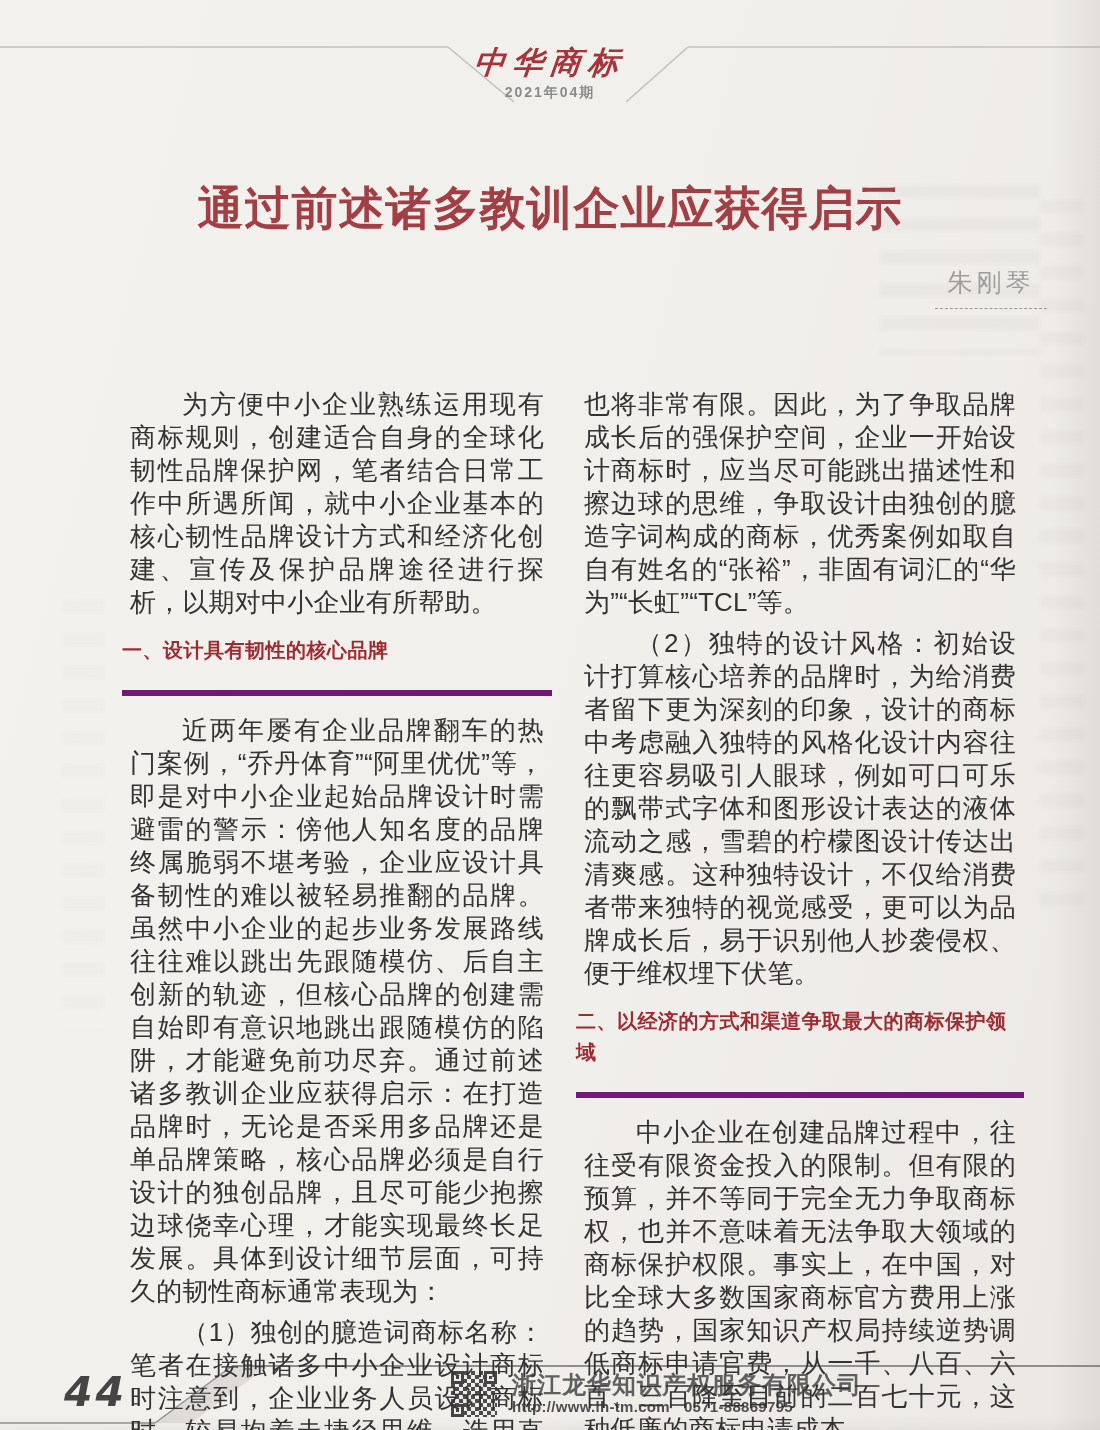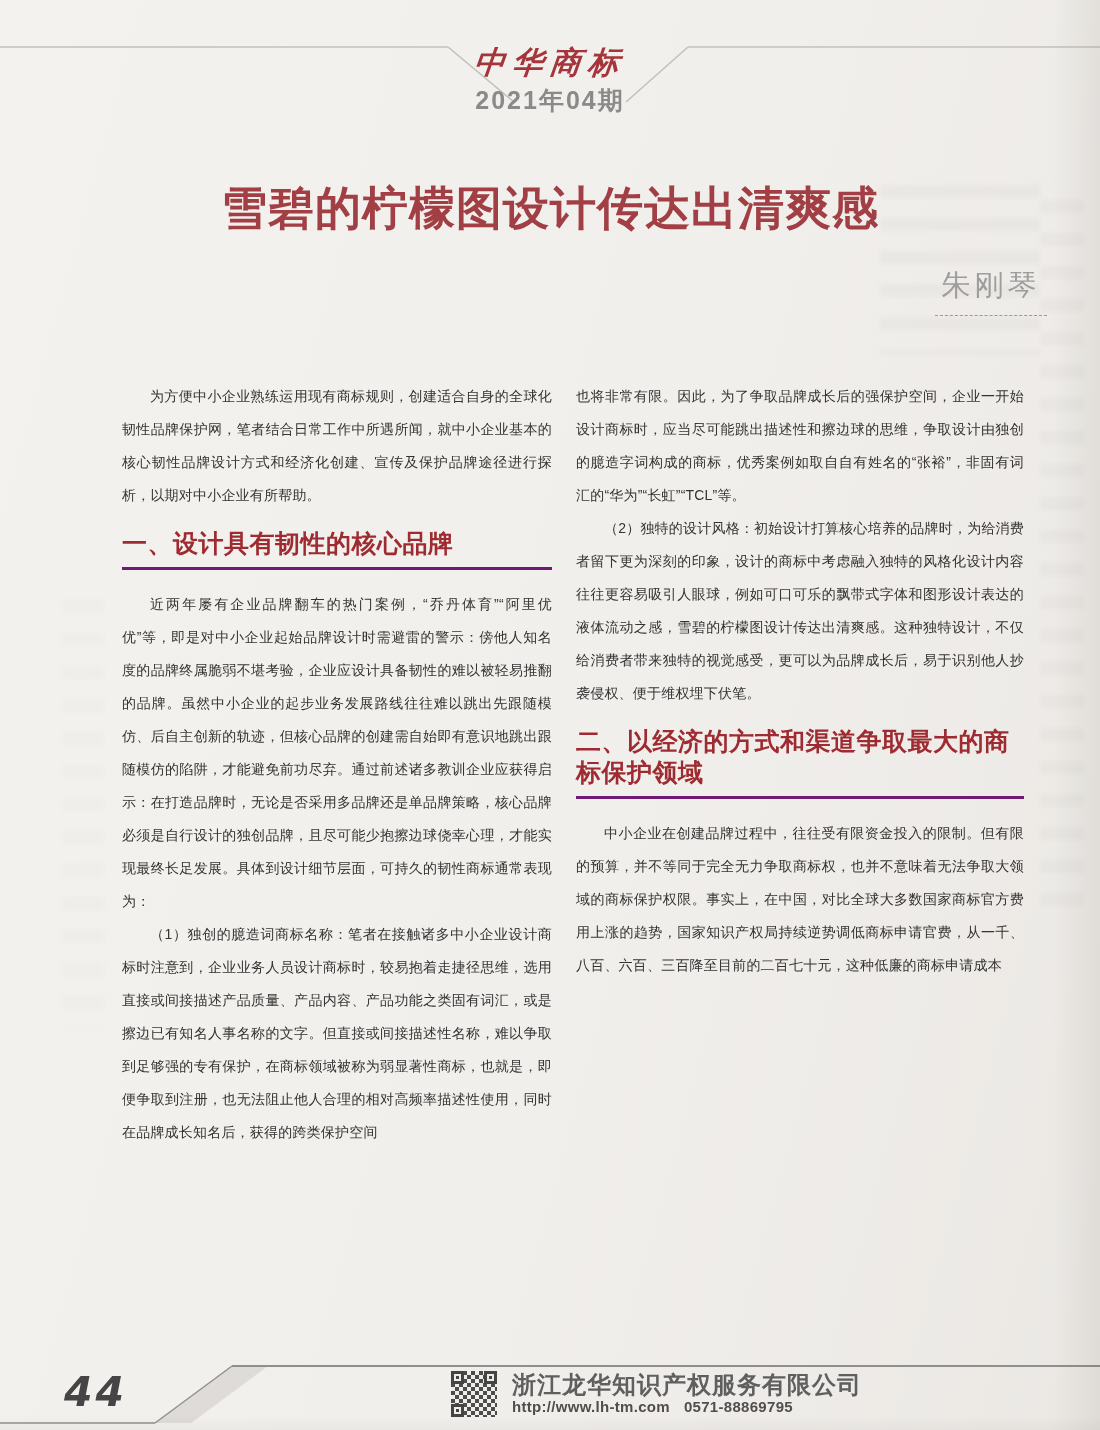--- a/index.html
+++ b/index.html
@@ -13,47 +13,47 @@
 
   
   .hdr-svg{position:absolute;left:0;top:38px;width:1100px;height:70px;}
   .logo{
     position:absolute;top:42px;left:0;width:1100px;text-align:center;
     font-size:31px;font-weight:bold;font-style:italic;letter-spacing:7px;
     color:#a5353b;transform:skewX(-6deg);
   }
   .issue{
     position:absolute;top:84px;left:0;width:1100px;text-align:center;
-    font-size:25px;font-weight:bold;letter-spacing:2px;color:#8a8a8a;
+    font-size:14px;font-weight:bold;letter-spacing:2px;color:#8a8a8a;
   }
 
   
   .title{
     position:absolute;top:178px;left:0;width:1100px;margin:0;text-align:center;
     font-size:46px;font-weight:900;letter-spacing:1px;color:#a23f45;
   }
   .author{
     position:absolute;top:266px;left:935px;width:112px;text-align:center;
-    font-size:29px;letter-spacing:4px;color:#9d9d9d;
+    font-size:25px;letter-spacing:4px;color:#9d9d9d;
     padding-bottom:9px;border-bottom:1px dashed #9a9a9a;
   }
 
   
   .col{position:absolute;top:380px;z-index:2;}
   .col-left{left:122px;width:430px;}
   .col-right{left:576px;width:448px;}
   p.body{
-    margin:0;font-size:14px;line-height:33px;color:#333;
+    margin:8px;font-size:26px;line-height:33px;color:#333;
     text-align:justify;text-indent:2em;letter-spacing:0.2px;
   }
   p.cont{text-indent:0;}
   h2.section-heading{
-    margin:16px 0 18px 0;padding-bottom:8px;
-    font-size:25px;line-height:31px;font-weight:bold;color:#9e2b31;
-    border-bottom:3px solid #701a75;letter-spacing:0.5px;
+    margin:16px 0 18px 0;padding-bottom:24px;
+    font-size:20px;line-height:31px;font-weight:bold;color:#9e2b31;
+    border-bottom:6px solid #701a75;letter-spacing:0.5px;
   }
 
   
   .ftr-svg{position:absolute;left:0;top:1355px;width:1100px;height:75px;}
   .page-num{
     position:absolute;left:64px;top:1368px;
     font-size:41px;font-weight:bold;font-style:italic;letter-spacing:3px;color:#454545;
     font-family:"DejaVu Sans",sans-serif;
   }
   .qr{
@@ -101,21 +101,21 @@
 
   <svg class="hdr-svg" viewBox="0 0 1100 70">
     <line x1="0" y1="9" x2="448" y2="9" stroke="#c3c1be" stroke-width="1.6"></line>
     <line x1="448" y1="9" x2="514" y2="64" stroke="#c3c1be" stroke-width="1.6"></line>
     <line x1="688" y1="9" x2="626" y2="64" stroke="#c3c1be" stroke-width="1.6"></line>
     <line x1="688" y1="9" x2="1100" y2="9" stroke="#c3c1be" stroke-width="1.6"></line>
   </svg>
   <div class="logo">中华商标</div>
   <div class="issue">2021年04期</div>
 
-  <h1 class="title">雪碧的柠檬图设计传达出清爽感</h1>
+  <h1 class="title">通过前述诸多教训企业应获得启示</h1>
   <div class="author">朱刚琴</div>
 
   <div class="col col-left">
     <p class="body">为方便中小企业熟练运用现有商标规则，创建适合自身的全球化韧性品牌保护网，笔者结合日常工作中所遇所闻，就中小企业基本的核心韧性品牌设计方式和经济化创建、宣传及保护品牌途径进行探析，以期对中小企业有所帮助。</p>
     <h2 class="section-heading">一、设计具有韧性的核心品牌</h2>
     <p class="body">近两年屡有企业品牌翻车的热门案例，“乔丹体育”“阿里优优”等，即是对中小企业起始品牌设计时需避雷的警示：傍他人知名度的品牌终属脆弱不堪考验，企业应设计具备韧性的难以被轻易推翻的品牌。虽然中小企业的起步业务发展路线往往难以跳出先跟随模仿、后自主创新的轨迹，但核心品牌的创建需自始即有意识地跳出跟随模仿的陷阱，才能避免前功尽弃。通过前述诸多教训企业应获得启示：在打造品牌时，无论是否采用多品牌还是单品牌策略，核心品牌必须是自行设计的独创品牌，且尽可能少抱擦边球侥幸心理，才能实现最终长足发展。具体到设计细节层面，可持久的韧性商标通常表现为：</p>
     <p class="body">（1）独创的臆造词商标名称：笔者在接触诸多中小企业设计商标时注意到，企业业务人员设计商标时，较易抱着走捷径思维，选用直接或间接描述产品质量、产品内容、产品功能之类固有词汇，或是擦边已有知名人事名称的文字。但直接或间接描述性名称，难以争取到足够强的专有保护，在商标领域被称为弱显著性商标，也就是，即便争取到注册，也无法阻止他人合理的相对高频率描述性使用，同时在品牌成长知名后，获得的跨类保护空间</p>
   </div>
 
   <div class="col col-right">

